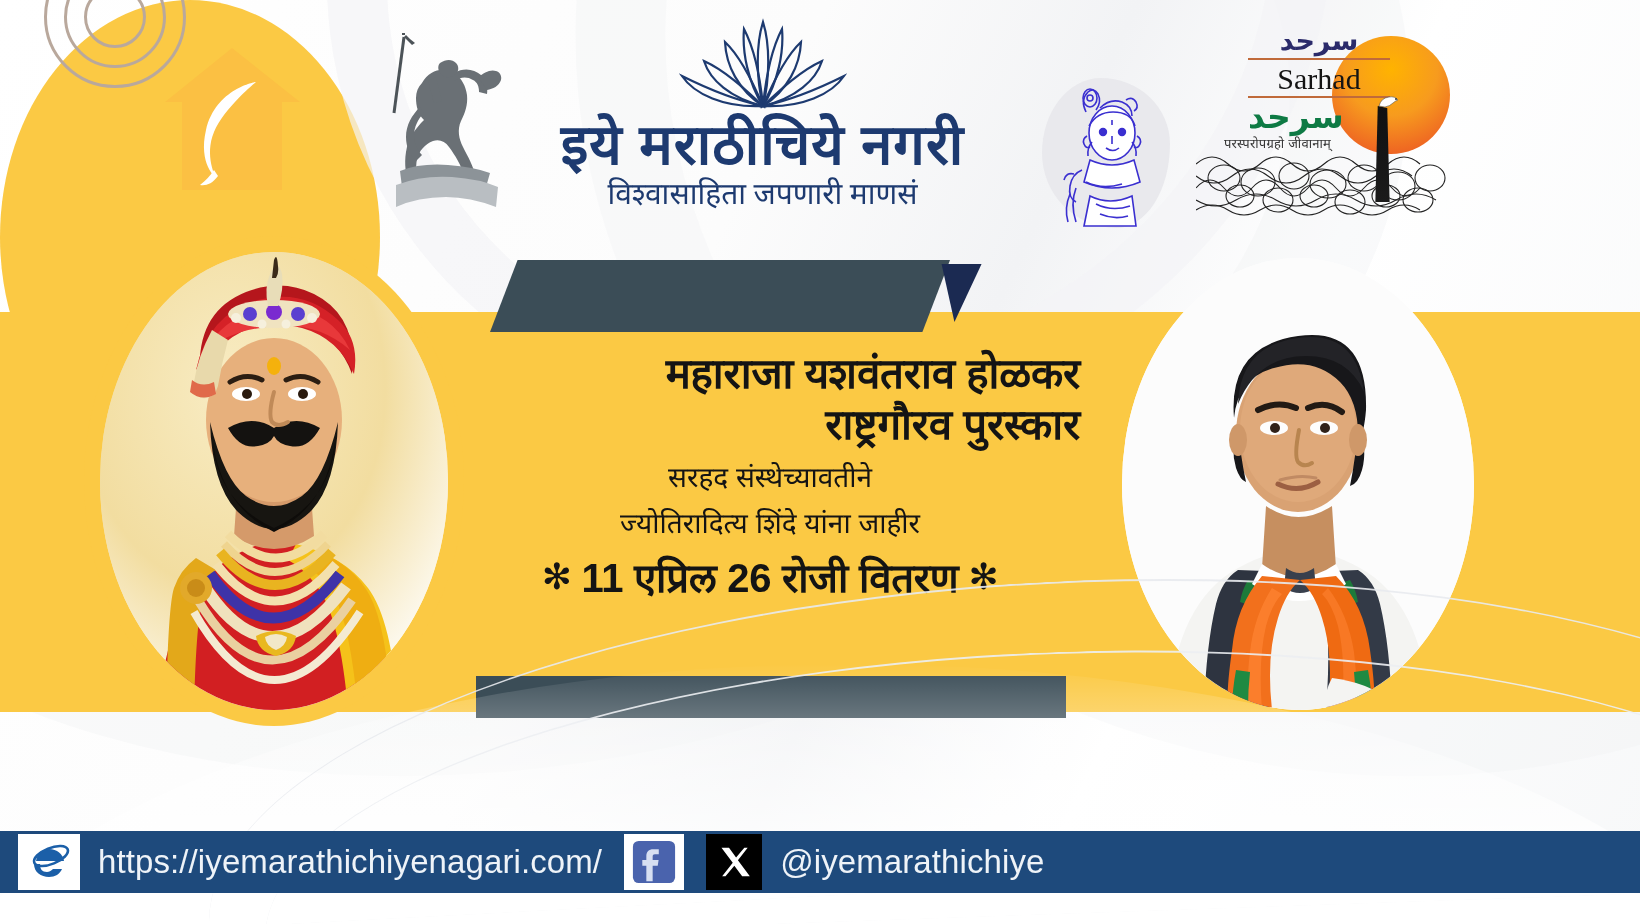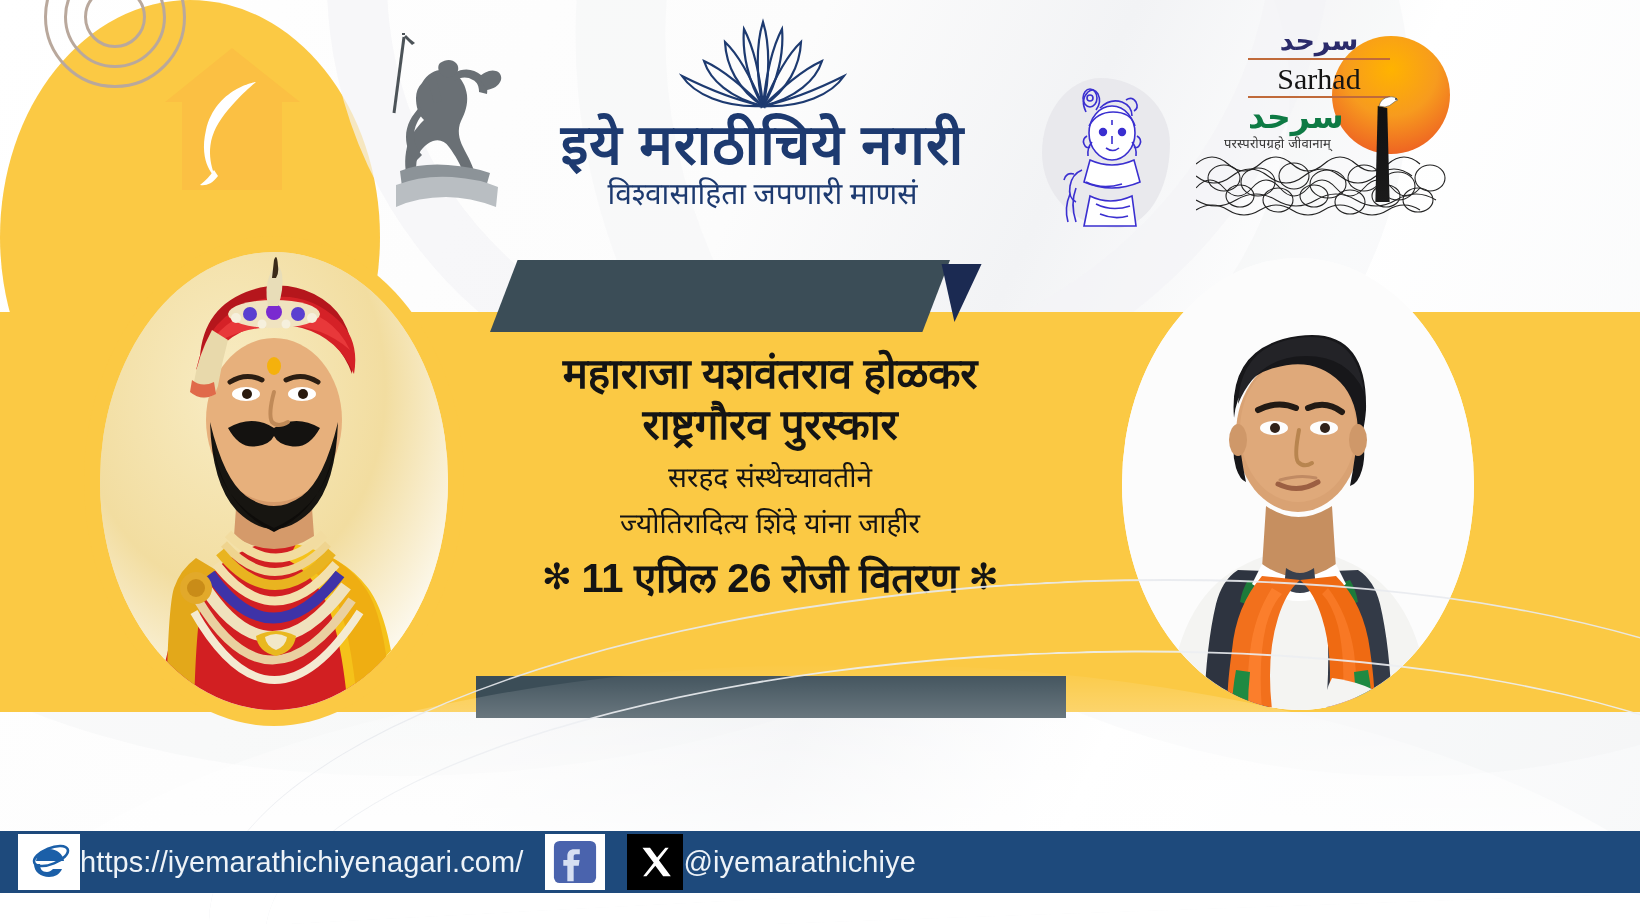--- a/index.html
+++ b/index.html
@@ -94,37 +94,37 @@
   
   .hdr-bar{position:absolute;left:490px;top:260px;width:460px;height:72px;
     background:#3b4d57;clip-path:polygon(6% 0,100% 0,94% 100%,0 100%);}
   .hdr-tri{position:absolute;left:938px;top:264px;width:0;height:0;
     border-left:20px solid transparent;border-right:20px solid transparent;
     border-top:58px solid #1b2a52;transform:skewX(-7deg);}
   .foot-bar{position:absolute;left:476px;top:676px;width:590px;height:42px;background:#3b4d57;}
 
   
   .center{position:absolute;left:460px;top:348px;width:620px;text-align:center;color:#141414;}
-  .ttl{font-size:42px;font-weight:700;line-height:1.22;letter-spacing:-.2px;}
+  .ttl{font-size:42px;font-weight:700;line-height:1.22;letter-spacing:-.2px;text-align:right;}
   .sub{font-size:28px;font-weight:400;line-height:1.26;margin-top:10px;}
   .date{font-size:40px;font-weight:700;margin-top:8px;letter-spacing:-.3px;
     display:flex;align-items:center;justify-content:center;gap:10px;white-space:nowrap;}
   .ast{font-size:36px;line-height:1;}
 
   
   .footer{position:absolute;left:0;top:831px;width:1640px;height:62px;background:#1e4a7c;
     display:flex;align-items:center;}
   .f-icon{flex:0 0 auto;display:flex;align-items:center;justify-content:center;}
   .ie-box{width:62px;height:56px;background:#ffffff;margin-left:18px;
     display:flex;align-items:center;justify-content:center;}
   .fb-box{width:60px;height:56px;background:#ffffff;margin-left:22px;
     display:flex;align-items:center;justify-content:center;}
   .x-box{width:56px;height:56px;background:#000000;margin-left:22px;
     display:flex;align-items:center;justify-content:center;}
-  .f-txt{color:#eef3f8;font-size:29px;white-space:nowrap;letter-spacing:.1px;}
+  .f-txt{color:#eef3f8;font-size:33px;margin-left:18px;white-space:nowrap;letter-spacing:.1px;}
 </style>
 </head>
 <body>
 
 <div id="poster">
 
   <div class="swoosh sw1"></div>
   <div class="swoosh sw2"></div>
   <div class="swoosh sw3"></div>
 

